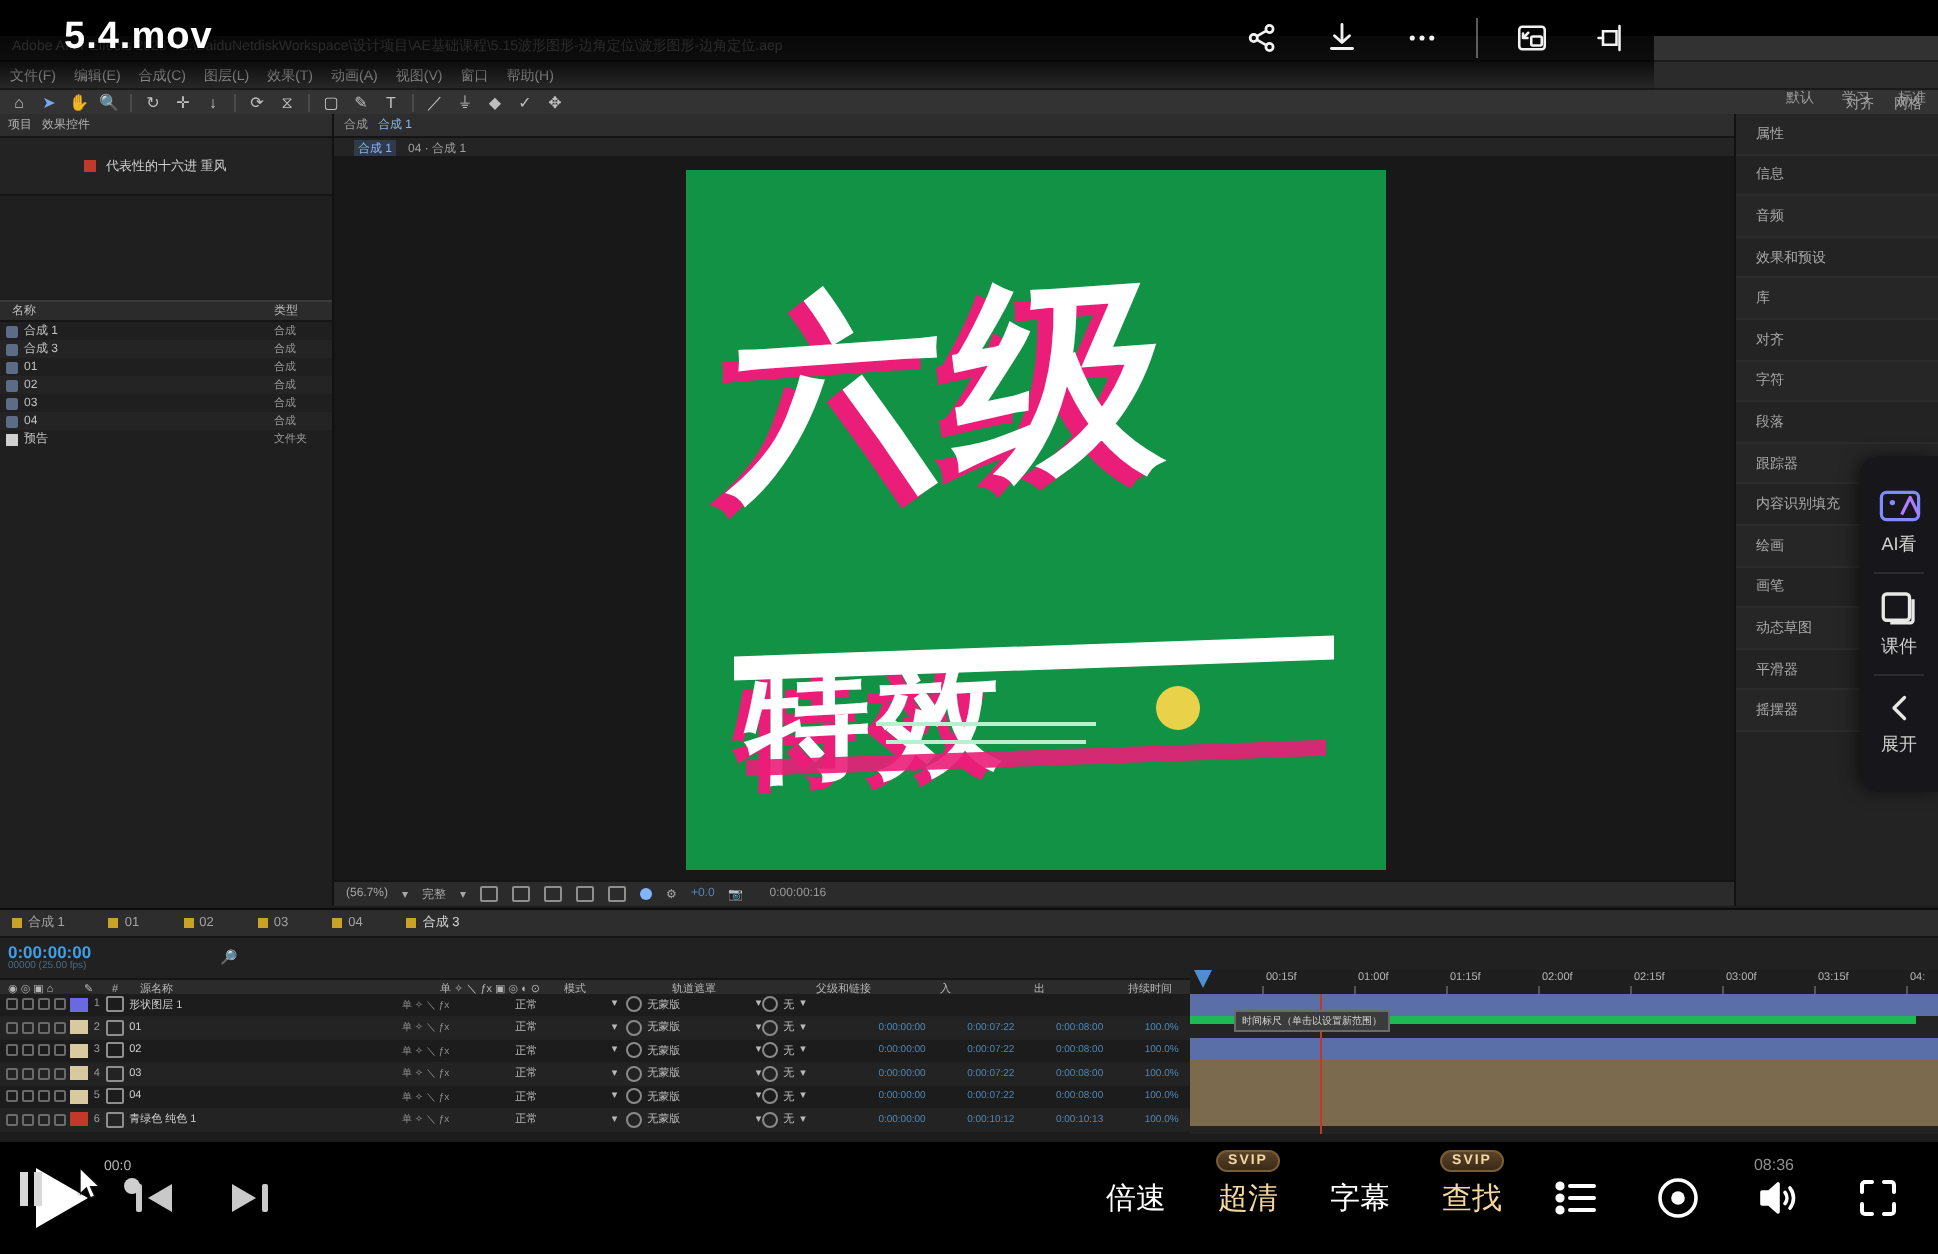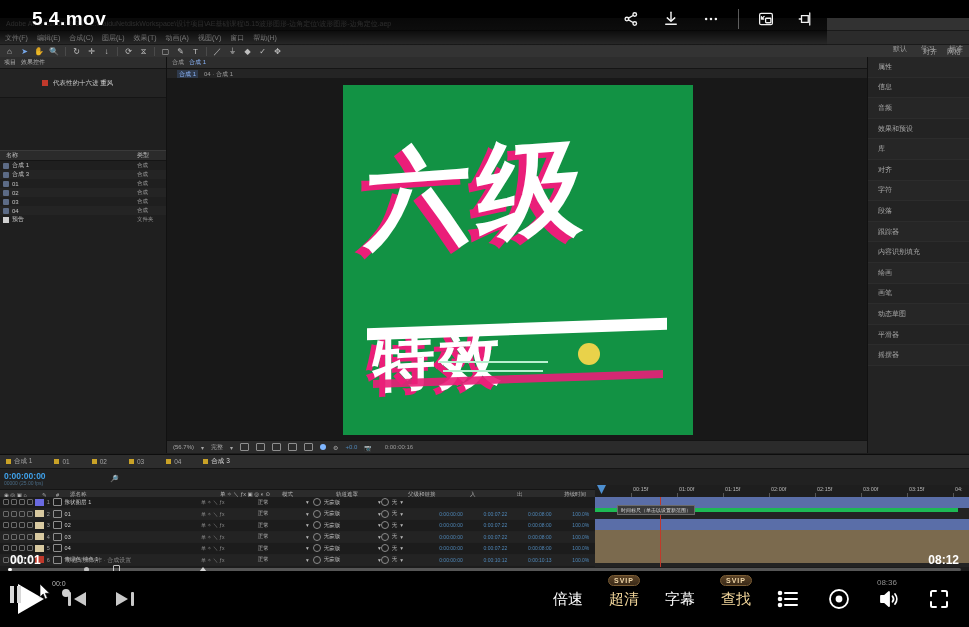--- a/index.html
+++ b/index.html
@@ -687,32 +687,46 @@
       <div class="hicon">
         <svg width="18" height="18" viewBox="0 0 24 24" fill="none" stroke="currentColor" stroke-width="1.7" stroke-linecap="round">
             <path d="M17 4v16"></path>
             <path d="M6 7.5h9v9H6z"></path>
             <path d="M6 12H3"></path>
           </svg>
       </div>
     </div>
   </div>
 
-
-  <div class="progress-zone">
-    <div class="pz-time-left">00:01</div>
-    <div class="pz-chaptertext">标题动效制作 · 合成设置</div>
-    <div class="pz-time-right">08:12</div>
-    <div class="pbar">
-      <div class="pfill"></div>
-      <span class="pmark" style="left:8%;"></span>
-      <span class="pmark sq" style="left:11%;"></span>
-      <span class="pmark tri" style="left:20%;"></span>
+  <div class="ai-rail">
+    <div class="ai-item">
+      <svg width="22" height="20" viewBox="0 0 26 22" fill="none" stroke="#7f8cff" stroke-width="1.9" stroke-linejoin="round">
+        <rect x="2" y="3" width="22" height="16" rx="3"></rect>
+        <circle cx="8.5" cy="9" r="1.6" fill="#7f8cff" stroke="none"></circle>
+        <path d="M14 16 19 6l5 10" stroke="#b07cff"></path>
+      </svg>
+      <span class="lab">AI看</span>
+    </div>
+    <div class="ai-sep"></div>
+    <div class="ai-item">
+      <svg width="21" height="20" viewBox="0 0 24 22" fill="none" stroke="#e8e8e8" stroke-width="1.9" stroke-linejoin="round">
+        <rect x="3" y="3" width="15" height="15" rx="2"></rect>
+        <path d="M20 6v12a1.5 1.5 0 0 1-1.5 1.5H7"></path>
+      </svg>
+      <span class="lab">课件</span>
+    </div>
+    <div class="ai-sep"></div>
+    <div class="ai-item">
+      <svg width="18" height="18" viewBox="0 0 24 24" fill="none" stroke="#e8e8e8" stroke-width="2.2" stroke-linecap="round" stroke-linejoin="round">
+          <path d="M15 5 8 12l7 7"></path>
+        </svg>
+      <span class="lab">展开</span>
     </div>
   </div>
+
 
   <div class="pause-ghost">
       <i></i>
       <i></i>
     </div>
   <div class="scrub-time">00:0</div>
   <div class="scrub-handle"></div>
   <div class="scrub-line"></div>
   <div class="vol-time">08:36</div>
 

